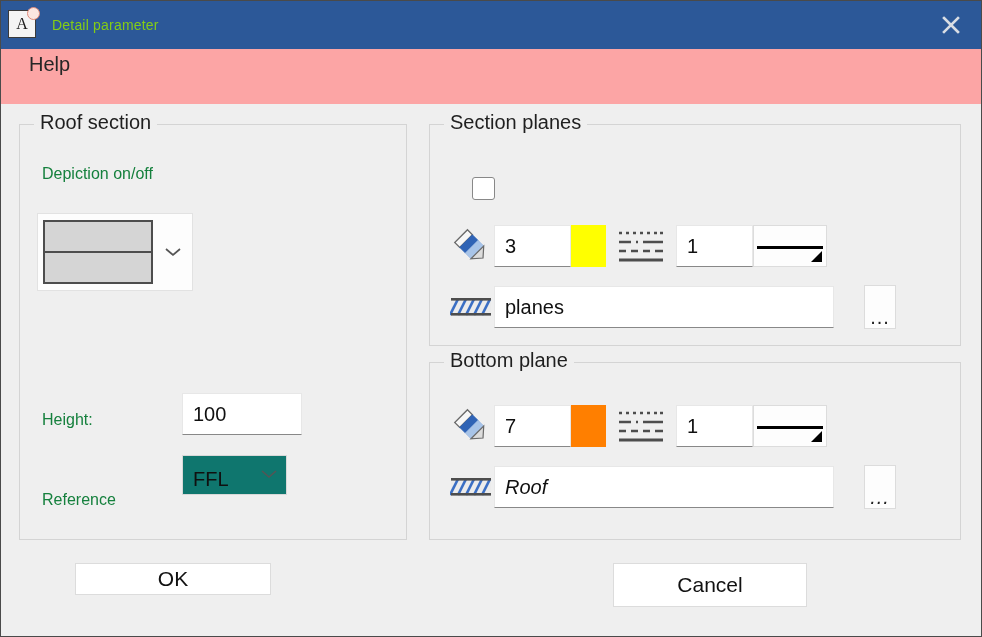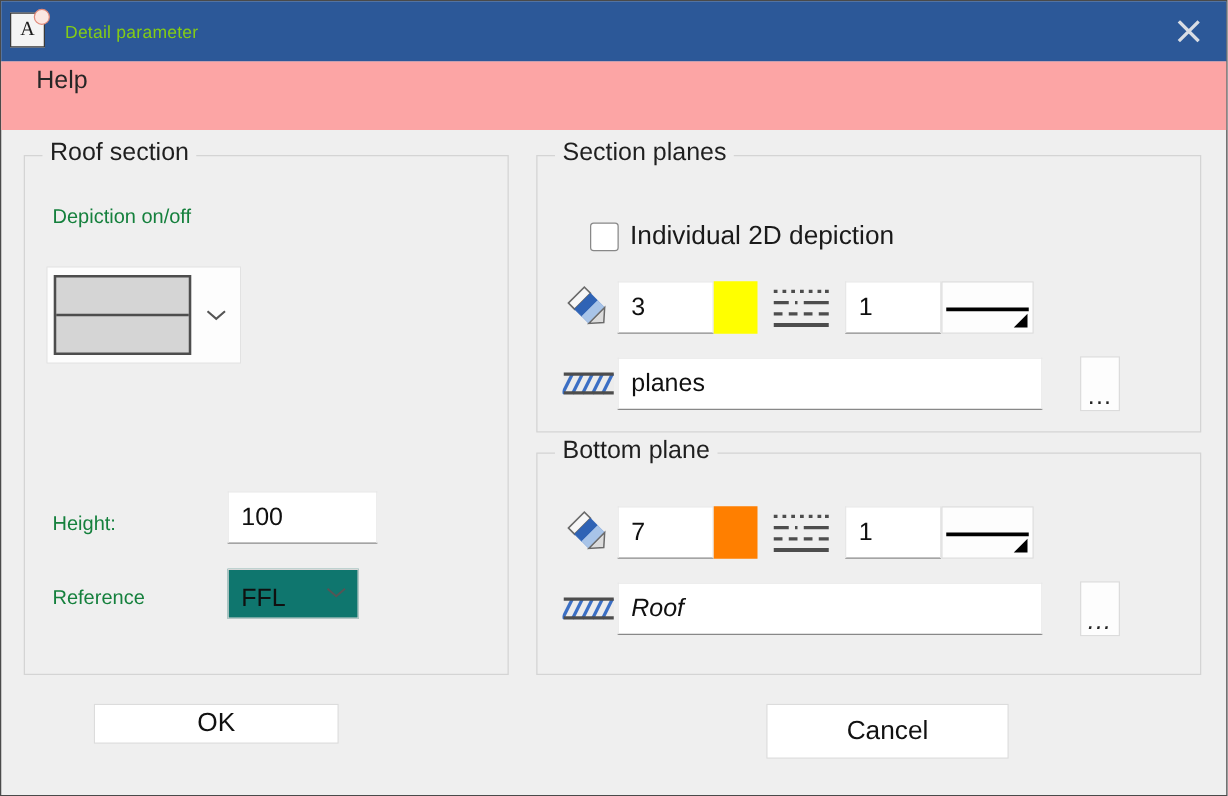--- a/index.html
+++ b/index.html
@@ -193,21 +193,21 @@
     display: flex;
     align-items: flex-start;
     padding: 12px 8px 0 10px;
     font-size: 20px;
     color: #101010;
     justify-content: space-between;
   }
 
   #height-label    { position: absolute; left: 22px;  top: 286px; }
   #height-input    { position: absolute; left: 162px; top: 268px; width: 120px; height: 42px; }
-  #reference-label { position: absolute; left: 22px;  top: 345px; }
+  #reference-label { position: absolute; left: 22px;  top: 366px; }
   #reference-select{ position: absolute; left: 162px; top: 330px; width: 105px; height: 40px; }
 
   
   .chk-row {
     position: absolute;
     left: 42px;
     top: 52px;
     display: flex;
     align-items: center;
   }
@@ -365,21 +365,20 @@
           <path d="M2 3 L9 9 L16 3" stroke="#555" stroke-width="1.6" fill="none"></path>
         </svg>
       </div>
     </div>
 
     <div class="groupbox" id="group-sect">
       <div class="group-title">Section planes</div>
 
       <div class="chk-row">
         <div class="checkbox"></div>
-        <div class="chk-label">Individual 2D depiction</div>
       </div>
 
       <div class="pen-row" style="left:18px;top:100px;">
         <div class="icon-slot">
           <svg width="40" height="40" viewBox="0 0 40 40">
             <g transform="rotate(-45 20 20)">
               <rect x="11" y="6" width="18" height="7" fill="#f7f7f7" stroke="#6a6a6a" stroke-width="1.3"></rect>
               <rect x="11" y="13" width="18" height="8" fill="#2f63b5" stroke="#2f63b5" stroke-width="0.6"></rect>
               <rect x="11" y="21" width="18" height="8" fill="#a8c4e8" stroke="#8fb0de" stroke-width="0.6"></rect>
               <polygon points="11,29 29,29 20,37" fill="#dcdcdc" stroke="#6a6a6a" stroke-width="1.2"></polygon>

